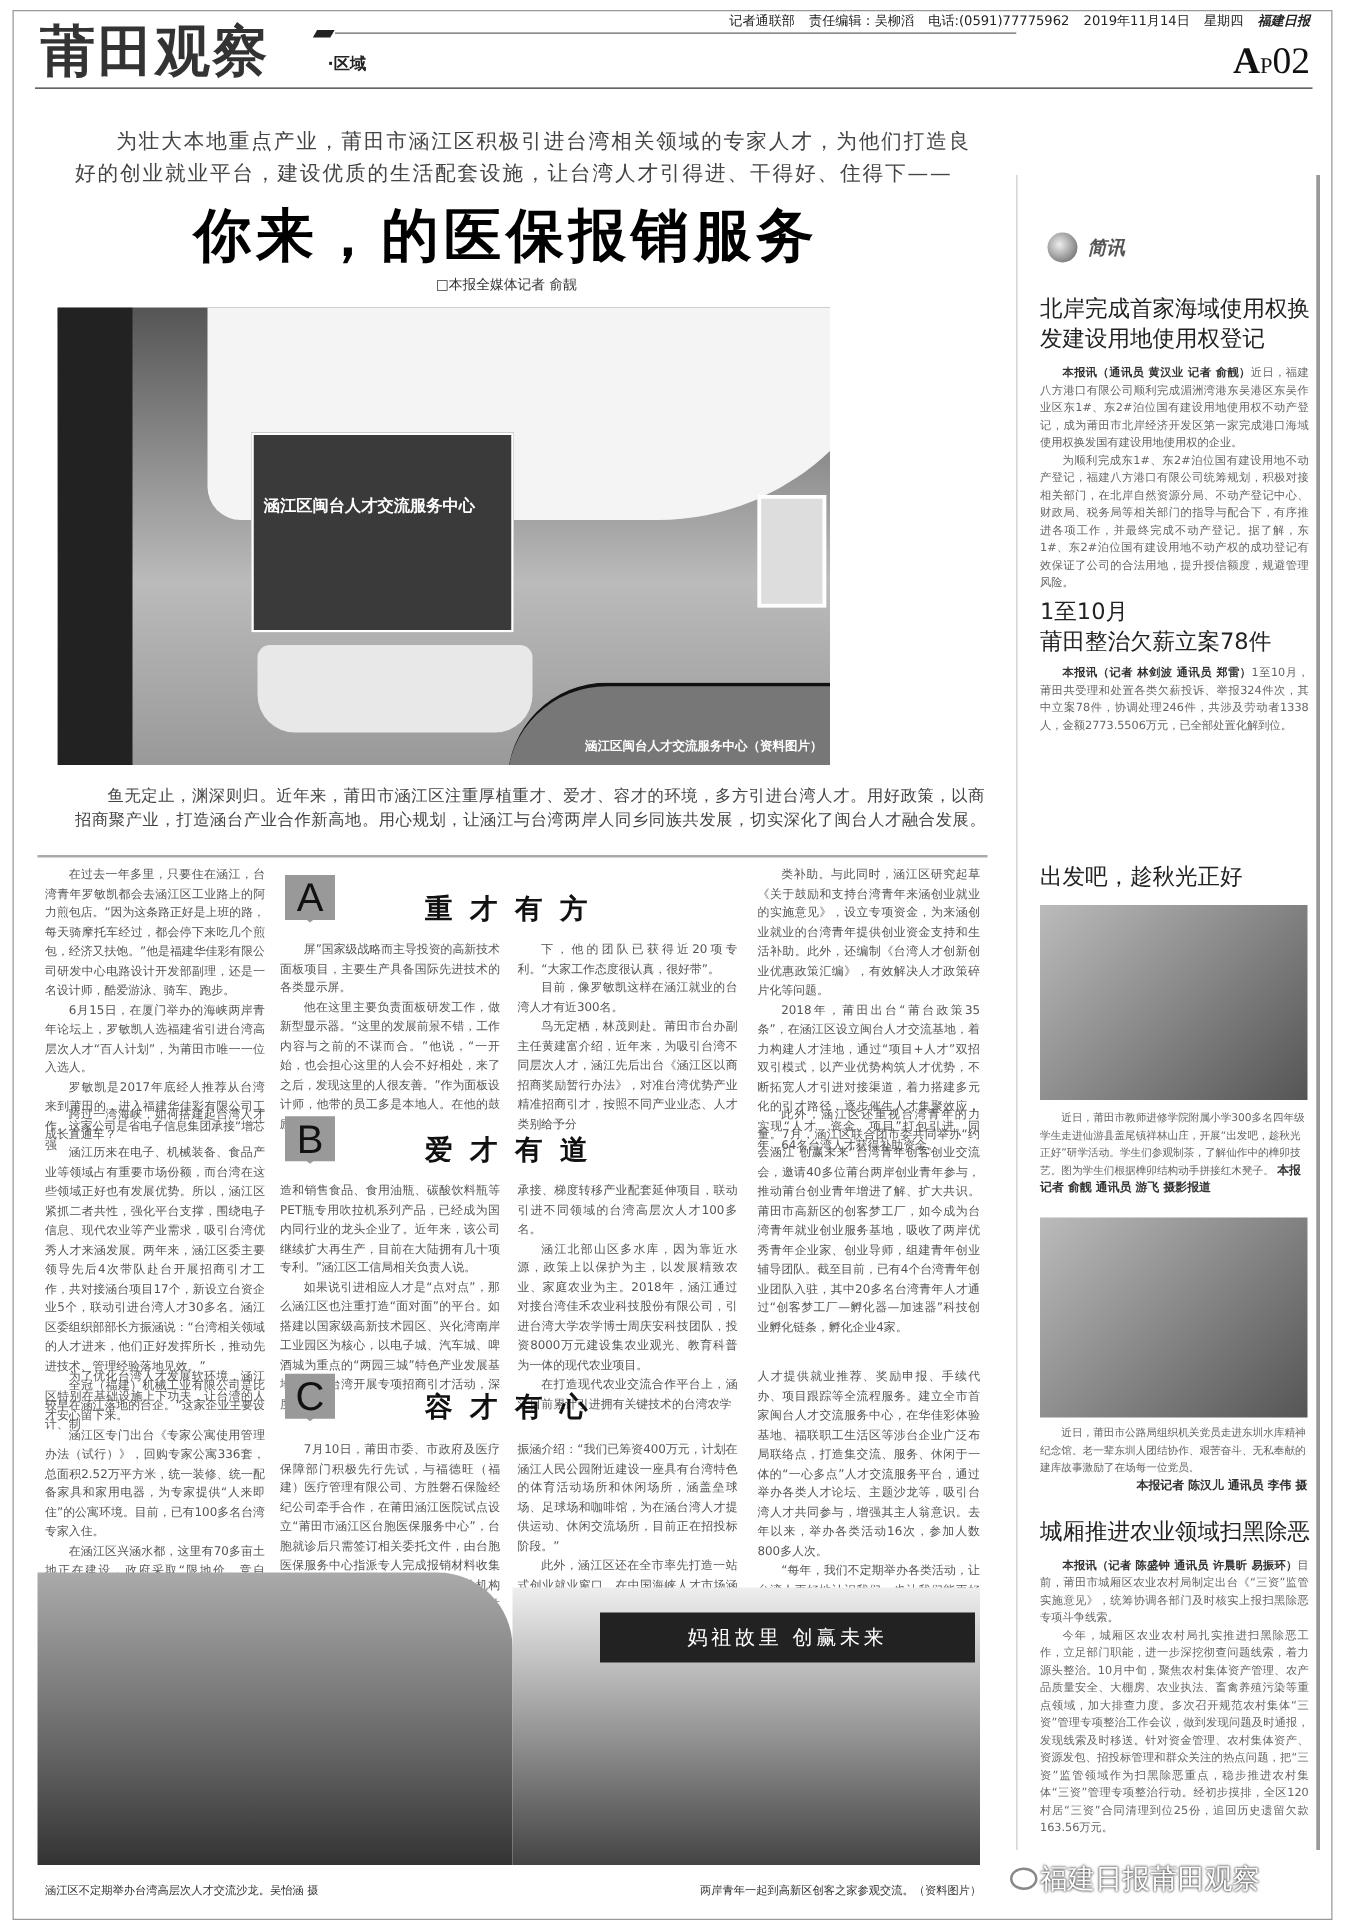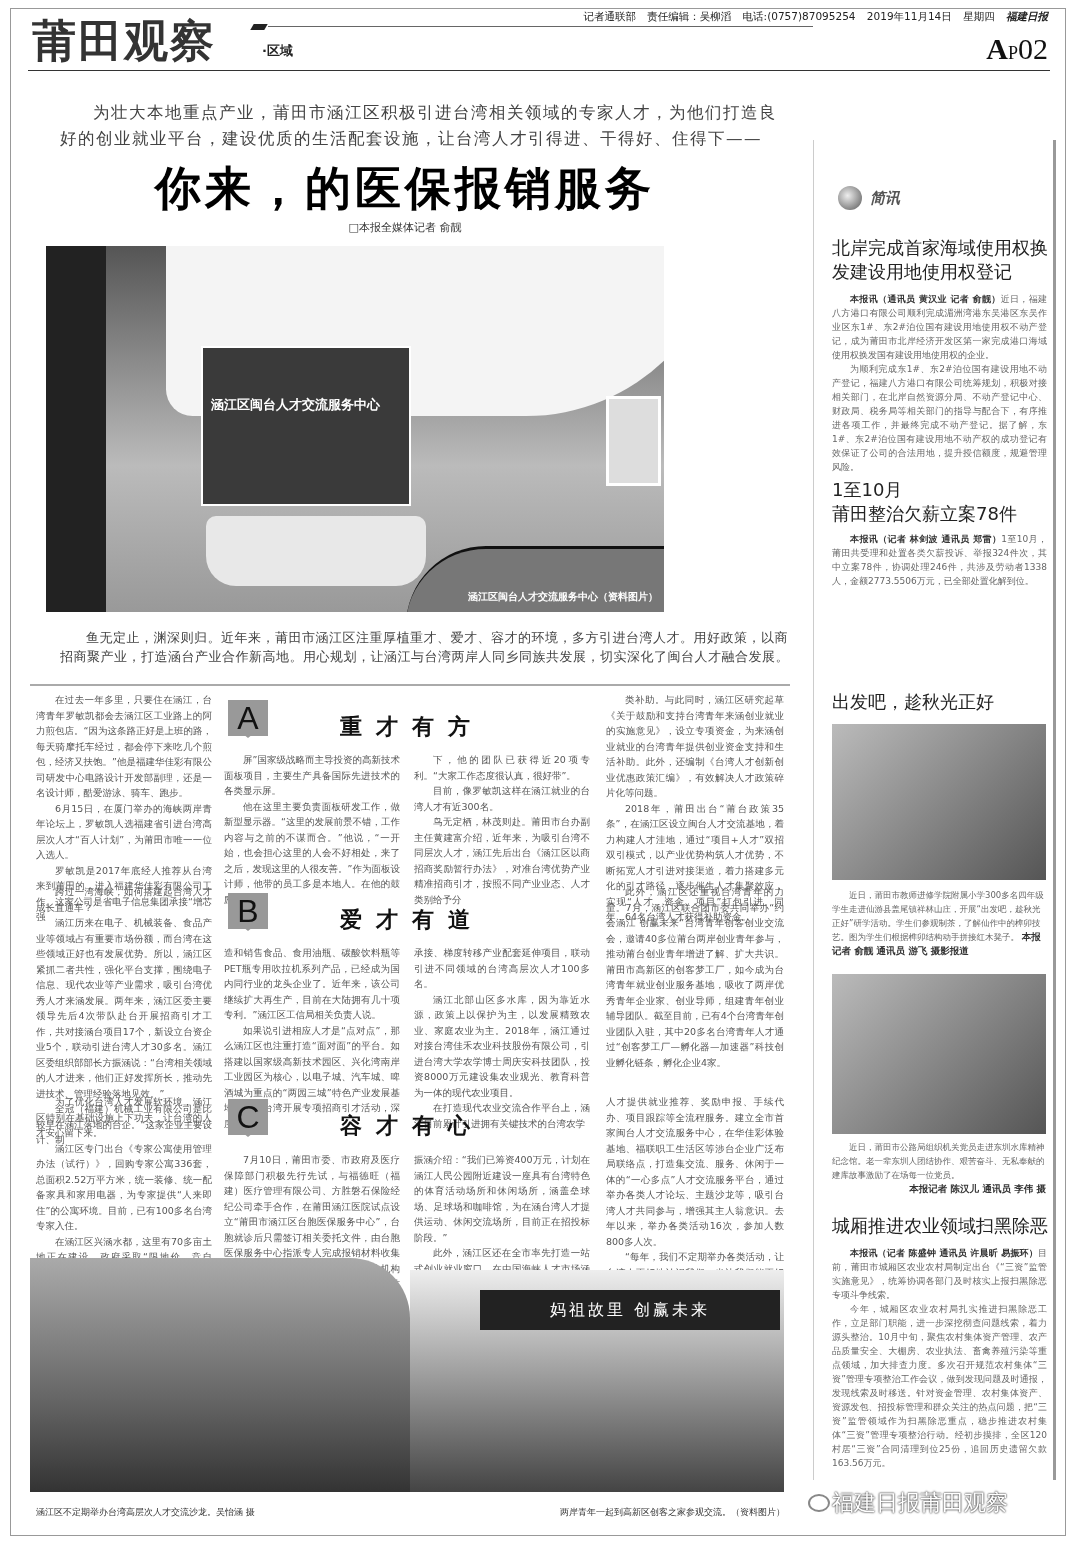--- a/index.html
+++ b/index.html
@@ -58,21 +58,21 @@
 
 <div class="page"></div>
 
 <div class="mast-title">莆田观察</div>
 <div class="mast-deco"></div>
 <div class="mast-line"></div>
 <div class="mast-sub">·区域</div>
 <div class="meta">
   <span>记者通联部</span>
   <span>责任编辑：吴柳滔</span>
-  <span>电话:(0757)87095254</span>
+  <span>电话:(0591)77775962</span>
   <span>2019年11月14日</span>
   <span>星期四</span>
   <span style="font-style:italic;font-weight:bold">福建日报</span>
 </div>
 <div class="pageno"><b>A</b><small>P</small><span>02</span></div>
 <div class="mast-rule"></div>
 
 <div class="lead">为壮大本地重点产业，莆田市涵江区积极引进台湾相关领域的专家人才，为他们打造良好的创业就业平台，建设优质的生活配套设施，让台湾人才引得进、干得好、住得下——</div>
 <div class="headline">你来，的医保报销服务</div>
 <div class="byline">□本报全媒体记者 俞靓</div>

